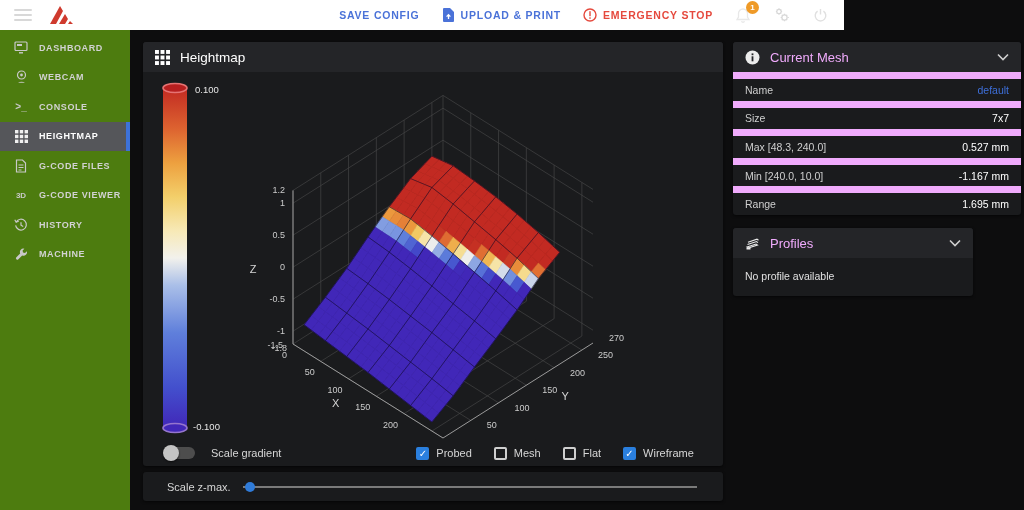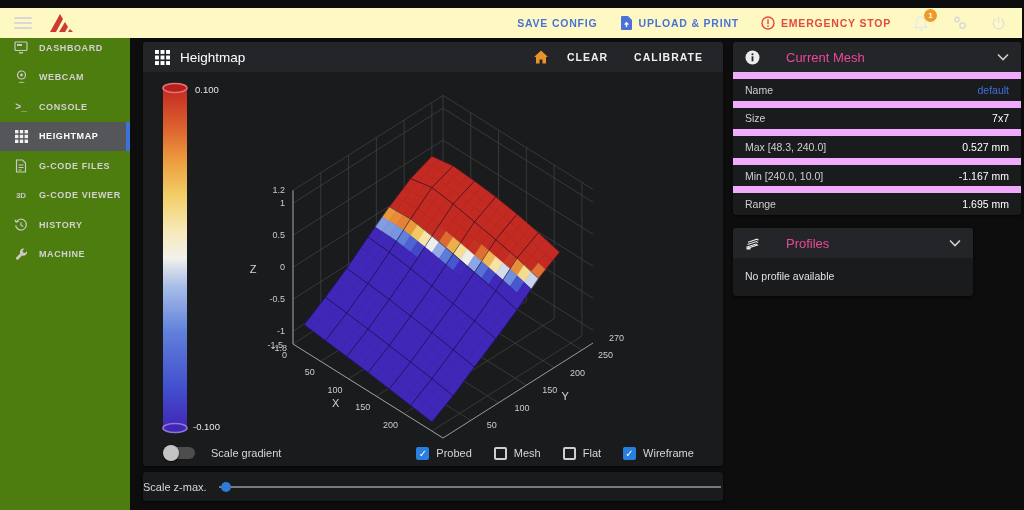--- a/index.html
+++ b/index.html
@@ -1,20 +1,20 @@
 <!DOCTYPE html>
 <html><head>
 <meta charset="utf-8">
 <style>
   * { margin:0; padding:0; box-sizing:border-box; }
   html,body { width:1024px; height:510px; overflow:hidden; background:#0d0d0e;
     font-family:"Liberation Sans", sans-serif; -webkit-font-smoothing:antialiased; }
 
   
-  .topbar { position:absolute; left:0; top:8px; width:1022px; height:30px; background:#fef9c3;
+  .topbar { position:absolute; left:0; top:0; width:844px; height:30px; background:#ffffff;
     display:flex; align-items:center; z-index:5; }
   .burger { width:18px; height:12px; margin-left:14px; display:flex; flex-direction:column;
     justify-content:space-between; cursor:pointer; }
   .burger span { display:block; height:2px; background:#d8d8d8; border-radius:1px; }
   .brand { margin-left:16px; display:flex; align-items:flex-end; }
   .top-right { margin-left:auto; display:flex; align-items:center; gap:22px; padding-right:16px; }
   .top-btn { display:flex; align-items:center; gap:6px; font-size:10.5px; font-weight:bold;
     letter-spacing:.8px; cursor:pointer; background:none; border:none; }
   .blue  { color:#4a72d8; }
   .red   { color:#e5493d; }
@@ -53,30 +53,30 @@
   .tgl .knob { position:absolute; left:-2px; top:-2px; width:16px; height:16px; border-radius:50%;
     background:#c4c4c4; box-shadow:0 1px 2px rgba(0,0,0,.6); }
   .ctl-lb { font-size:11px; color:#d6d6d6; }
   .cks { display:flex; align-items:center; gap:22px; margin-left:135px; }
   .ck { display:flex; align-items:center; gap:7px; cursor:pointer; }
   .box { width:13px; height:13px; border:2px solid #cfcfcf; border-radius:2px; display:flex;
     align-items:center; justify-content:center; font-size:10px; color:transparent; }
   .box.on { background:#2a7fde; border-color:#2a7fde; color:#fff; }
 
   
-  #zCard { left:143px; top:472px; width:580px; height:29px; display:flex; align-items:center; padding:0 0; }
+  #zCard { left:143px; top:472px; width:580px; height:29px; display:flex; align-items:center; padding:0 24px; }
   .z-lb { font-size:11px; color:#d6d6d6; margin-right:12px; white-space:nowrap; }
   .slider { flex:1; position:relative; height:14px; cursor:pointer; }
   .slider .track { position:absolute; left:0; right:2px; top:6px; height:2px; background:#7a7a7a; }
   .slider .thumb { position:absolute; left:2px; top:2px; width:10px; height:10px; border-radius:50%; background:#2f7bd9; }
 
   
   #meshCard { left:733px; top:42px; width:288px; }
   #profCard { left:733px; top:228px; width:240px; }
-  .card-h .r-title { color:#ec4899; font-size:13px; margin-left:26px; }
+  .card-h .r-title { color:#f0abfc; font-size:13px; margin-left:10px; }
   .chev { margin-left:auto; color:#cfcfcf; }
   .m-row { height:28.6px; display:flex; align-items:center; justify-content:space-between;
     padding:0 12px; border-top:7px solid #f0abfc; }
   .m-row:first-of-type { border-top:none; }
   .m-l { font-size:10.5px; color:#cfcfcf; }
   .m-v { font-size:10.5px; color:#fff; }
   .m-v.link { color:#3e6fd9; cursor:pointer; }
   .p-empty { padding:12px 12px 14px; font-size:10.5px; color:#e0e0e0; }
 
   svg text { font-family:"Liberation Sans", sans-serif; }
@@ -229,27 +229,20 @@
           <rect x="9.6" y="0" width="3.4" height="3.4"></rect>
           <rect x="0" y="4.8" width="3.4" height="3.4"></rect>
           <rect x="4.8" y="4.8" width="3.4" height="3.4"></rect>
           <rect x="9.6" y="4.8" width="3.4" height="3.4"></rect>
           <rect x="0" y="9.6" width="3.4" height="3.4"></rect>
           <rect x="4.8" y="9.6" width="3.4" height="3.4"></rect>
           <rect x="9.6" y="9.6" width="3.4" height="3.4"></rect>
         </g>
       </svg>
     <span class="title">Heightmap</span>
-    <div class="h-actions">
-      <svg width="16" height="14" viewBox="0 0 16 14" style="cursor:pointer">
-        <path d="M8 0.5 L15 7 h-2 v6.5 h-3.6 v-4 h-2.8 v4 H3 V7 H1 z" fill="#e8922a"></path>
-      </svg>
-      <button class="h-btn">CLEAR</button>
-      <button class="h-btn">CALIBRATE</button>
-    </div>
   </div>
 
   <div class="chart-wrap">
     <svg id="hm3d" width="580" height="368" viewBox="0 0 580 368">
         <g stroke="#5a5a5a" stroke-width="0.7" opacity="0.65">
           <line x1="150" y1="272" x2="300" y2="177"></line>
           <line x1="150" y1="272" x2="300" y2="366"></line>
           <line x1="150" y1="272" x2="150" y2="118.4"></line>
           <line x1="300" y1="177" x2="300" y2="23.400000000000006"></line>
           <line x1="177.77777777777777" y1="289.4074074074074" x2="327.77777777777777" y2="194.4074074074074"></line>

